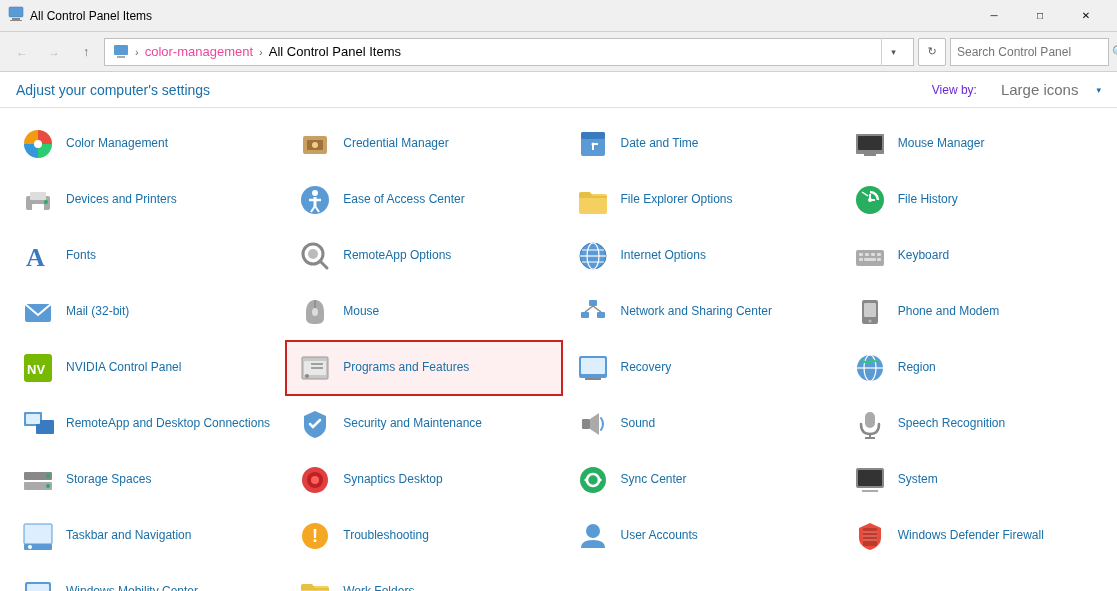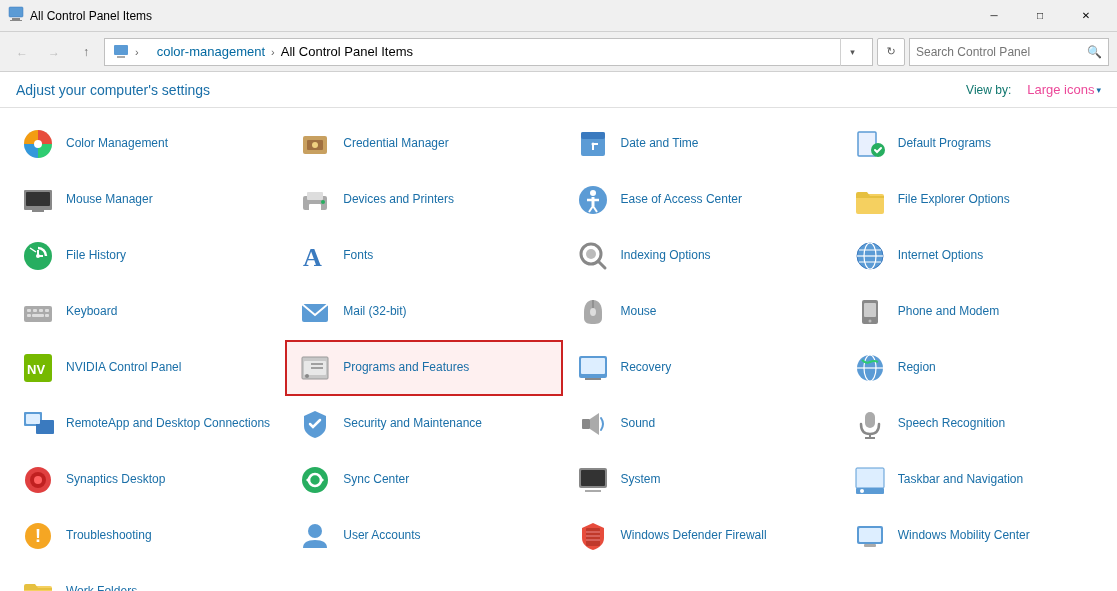--- a/index.html
+++ b/index.html
@@ -61,44 +61,45 @@
       border-left: 1px solid #d0d0d0;
       margin-left: auto;
     }
     .refresh-btn {
       width: 28px; height: 28px;
       display: flex; align-items: center; justify-content: center;
       cursor: pointer; border: 1px solid #c0c0c0; background: #fff; border-radius: 2px;
       font-size: 11px; color: #555;
     }
     .search-box {
-      width: 200px; height: 28px;
+      width: 159px; height: 28px;
       border: 1px solid #c0c0c0; background: #fff;
       display: flex; align-items: center; padding: 0 6px;
       color: #999; font-size: 12px; gap: 0;
     }
     .search-box input {
       border: none; outline: none; background: transparent;
       font-size: 12px; color: #333; flex: 1;
     }
 
     
     .viewbar {
       height: 36px;
       background: #fff;
       display: flex;
       align-items: center;
       padding: 0 16px;
       border-bottom: 1px solid #e0e0e0;
+      gap: 16px;
     }
     .viewbar-title {
       color: #1a6fa8; font-size: 14px; font-weight: 400; flex: 1;
     }
-    .viewby-label { color: #0f766e; font-size: 12px; margin-right: 16px; }
-    .viewby-value { color: #ec4899; font-size: 13px; cursor: pointer; }
+    .viewby-label { color: #6d28d9; font-size: 12px; margin-right: 8px; }
+    .viewby-value { color: #737373; font-size: 15px; cursor: pointer; }
     .viewby-arrow { color: #1a6fa8; font-size: 9px; margin-left: 2px; }
 
     
     .content-wrapper {
       display: flex;
       height: calc(591px - 32px - 40px - 36px);
       overflow: hidden;
     }
     .content-area {
       flex: 1;
@@ -163,21 +164,21 @@
 <div class="addressbar">
   <button class="nav-btn disabled">←</button>
   <button class="nav-btn disabled">→</button>
   <button class="nav-btn">↑</button>
   <div class="address-box">
     <svg width="16" height="16" viewBox="0 0 16 16">
       <rect x="1" y="1" width="14" height="10" rx="1" fill="#5b9bd5"></rect>
       <rect x="4" y="12" width="8" height="2" fill="#aaa"></rect>
     </svg>
     <span class="address-sep">›</span>
-    <span class="address-text" style="color:#0369a1;margin-left:12px;">color-management</span>
+    <span class="address-text" style="color:#ec4899;">color-management</span>
     <span class="address-sep">›</span>
     <span class="address-text">All Control Panel Items</span>
     <div class="address-dropdown">▾</div>
   </div>
   <div class="refresh-btn">↻</div>
   <div class="search-box">
     <input type="text" placeholder="Search Control Panel" style="">
     <span>🔍</span>
   </div>
 </div>
@@ -224,31 +225,20 @@
               <line x1="16" y1="16" x2="16" y2="22" stroke="white" stroke-width="2"></line>
               <line x1="16" y1="16" x2="21" y2="16" stroke="white" stroke-width="2"></line>
               <circle cx="16" cy="16" r="1.5" fill="white"></circle>
             </svg>
           </div>
           <span class="item-label">Date and Time</span>
         </div>
         <div class="item">
           <div class="item-icon">
             <svg viewBox="0 0 32 32" width="32" height="32">
-              <rect x="4" y="4" width="18" height="24" rx="1" fill="#e8f0fe"></rect>
-              <rect x="4" y="4" width="18" height="24" rx="1" fill="none" stroke="#5b9bd5" stroke-width="1.5"></rect>
-              <circle cx="24" cy="22" r="7" fill="#27ae60"></circle>
-              <path d="M21 22 L23 24 L27 20" stroke="white" stroke-width="2" fill="none" stroke-linecap="round"></path>
-            </svg>
-          </div>
-          <span class="item-label">Default Programs</span>
-        </div>
-        <div class="item">
-          <div class="item-icon">
-            <svg viewBox="0 0 32 32" width="32" height="32">
               <rect x="2" y="6" width="28" height="20" rx="1" fill="#888"></rect>
               <rect x="4" y="8" width="24" height="14" rx="1" fill="#333"></rect>
               <rect x="10" y="26" width="12" height="2" fill="#888"></rect>
             </svg>
           </div>
           <span class="item-label">Mouse Manager</span>
         </div>
         <div class="item">
           <div class="item-icon">
             <svg viewBox="0 0 32 32" width="32" height="32">
@@ -304,21 +294,21 @@
           <span class="item-label">Fonts</span>
         </div>
         <div class="item">
           <div class="item-icon">
             <svg viewBox="0 0 32 32" width="32" height="32">
               <circle cx="14" cy="14" r="10" fill="none" stroke="#888" stroke-width="3"></circle>
               <line x1="21" y1="21" x2="28" y2="28" stroke="#888" stroke-width="3" stroke-linecap="round"></line>
               <circle cx="14" cy="14" r="5" fill="#bbb"></circle>
             </svg>
           </div>
-          <span class="item-label">Indexing Options</span>
+          <span class="item-label">RemoteApp Options</span>
         </div>
         <div class="item">
           <div class="item-icon">
             <svg viewBox="0 0 32 32" width="32" height="32">
               <circle cx="16" cy="16" r="13" fill="#5b9bd5" stroke="#3a7abf" stroke-width="1"></circle>
               <ellipse cx="16" cy="16" rx="6" ry="13" fill="none" stroke="white" stroke-width="1.2"></ellipse>
               <line x1="3" y1="16" x2="29" y2="16" stroke="white" stroke-width="1.2"></line>
               <line x1="5" y1="10" x2="27" y2="10" stroke="white" stroke-width="1"></line>
               <line x1="5" y1="22" x2="27" y2="22" stroke="white" stroke-width="1"></line>
             </svg>
@@ -355,20 +345,32 @@
               <path d="M16 4 C10 4 7 9 7 16 L7 22 C7 27 11 28 16 28 C21 28 25 27 25 22 L25 16 C25 9 22 4 16 4Z" fill="#aaa"></path>
               <line x1="16" y1="4" x2="16" y2="14" stroke="#888" stroke-width="1.5"></line>
               <ellipse cx="16" cy="16" rx="3" ry="4" fill="#ddd"></ellipse>
             </svg>
           </div>
           <span class="item-label">Mouse</span>
         </div>
         <div class="item">
           <div class="item-icon">
             <svg viewBox="0 0 32 32" width="32" height="32">
+              <rect x="12" y="4" width="8" height="6" rx="1" fill="#5b9bd5"></rect>
+              <rect x="4" y="16" width="8" height="6" rx="1" fill="#5b9bd5"></rect>
+              <rect x="20" y="16" width="8" height="6" rx="1" fill="#5b9bd5"></rect>
+              <line x1="16" y1="10" x2="8" y2="16" stroke="#888" stroke-width="1.5"></line>
+              <line x1="16" y1="10" x2="24" y2="16" stroke="#888" stroke-width="1.5"></line>
+            </svg>
+          </div>
+          <span class="item-label">Network and Sharing Center</span>
+        </div>
+        <div class="item">
+          <div class="item-icon">
+            <svg viewBox="0 0 32 32" width="32" height="32">
               <rect x="8" y="4" width="16" height="24" rx="2" fill="#888"></rect>
               <rect x="10" y="7" width="12" height="14" rx="1" fill="#ccc"></rect>
               <circle cx="16" cy="25" r="1.5" fill="#bbb"></circle>
             </svg>
           </div>
           <span class="item-label">Phone and Modem</span>
         </div>
         <div class="item">
           <div class="item-icon">
             <svg viewBox="0 0 32 32" width="32" height="32">
@@ -447,20 +449,31 @@
               <path d="M7 16 Q7 26 16 26 Q25 26 25 16" fill="none" stroke="#888" stroke-width="2.5" stroke-linecap="round"></path>
               <line x1="16" y1="26" x2="16" y2="30" stroke="#888" stroke-width="2"></line>
               <line x1="11" y1="30" x2="21" y2="30" stroke="#888" stroke-width="2"></line>
             </svg>
           </div>
           <span class="item-label">Speech Recognition</span>
         </div>
         <div class="item">
           <div class="item-icon">
             <svg viewBox="0 0 32 32" width="32" height="32">
+              <rect x="2" y="8" width="28" height="8" rx="1" fill="#888"></rect>
+              <rect x="2" y="18" width="28" height="8" rx="1" fill="#aaa"></rect>
+              <circle cx="26" cy="12" r="2" fill="#27ae60"></circle>
+              <circle cx="26" cy="22" r="2" fill="#27ae60"></circle>
+            </svg>
+          </div>
+          <span class="item-label">Storage Spaces</span>
+        </div>
+        <div class="item">
+          <div class="item-icon">
+            <svg viewBox="0 0 32 32" width="32" height="32">
               <circle cx="16" cy="16" r="13" fill="#e04040"></circle>
               <circle cx="16" cy="16" r="8" fill="#c02020"></circle>
               <circle cx="16" cy="16" r="4" fill="#ff6060"></circle>
             </svg>
           </div>
           <span class="item-label">Synaptics Desktop</span>
         </div>
         <div class="item">
           <div class="item-icon">
             <svg viewBox="0 0 32 32" width="32" height="32">

